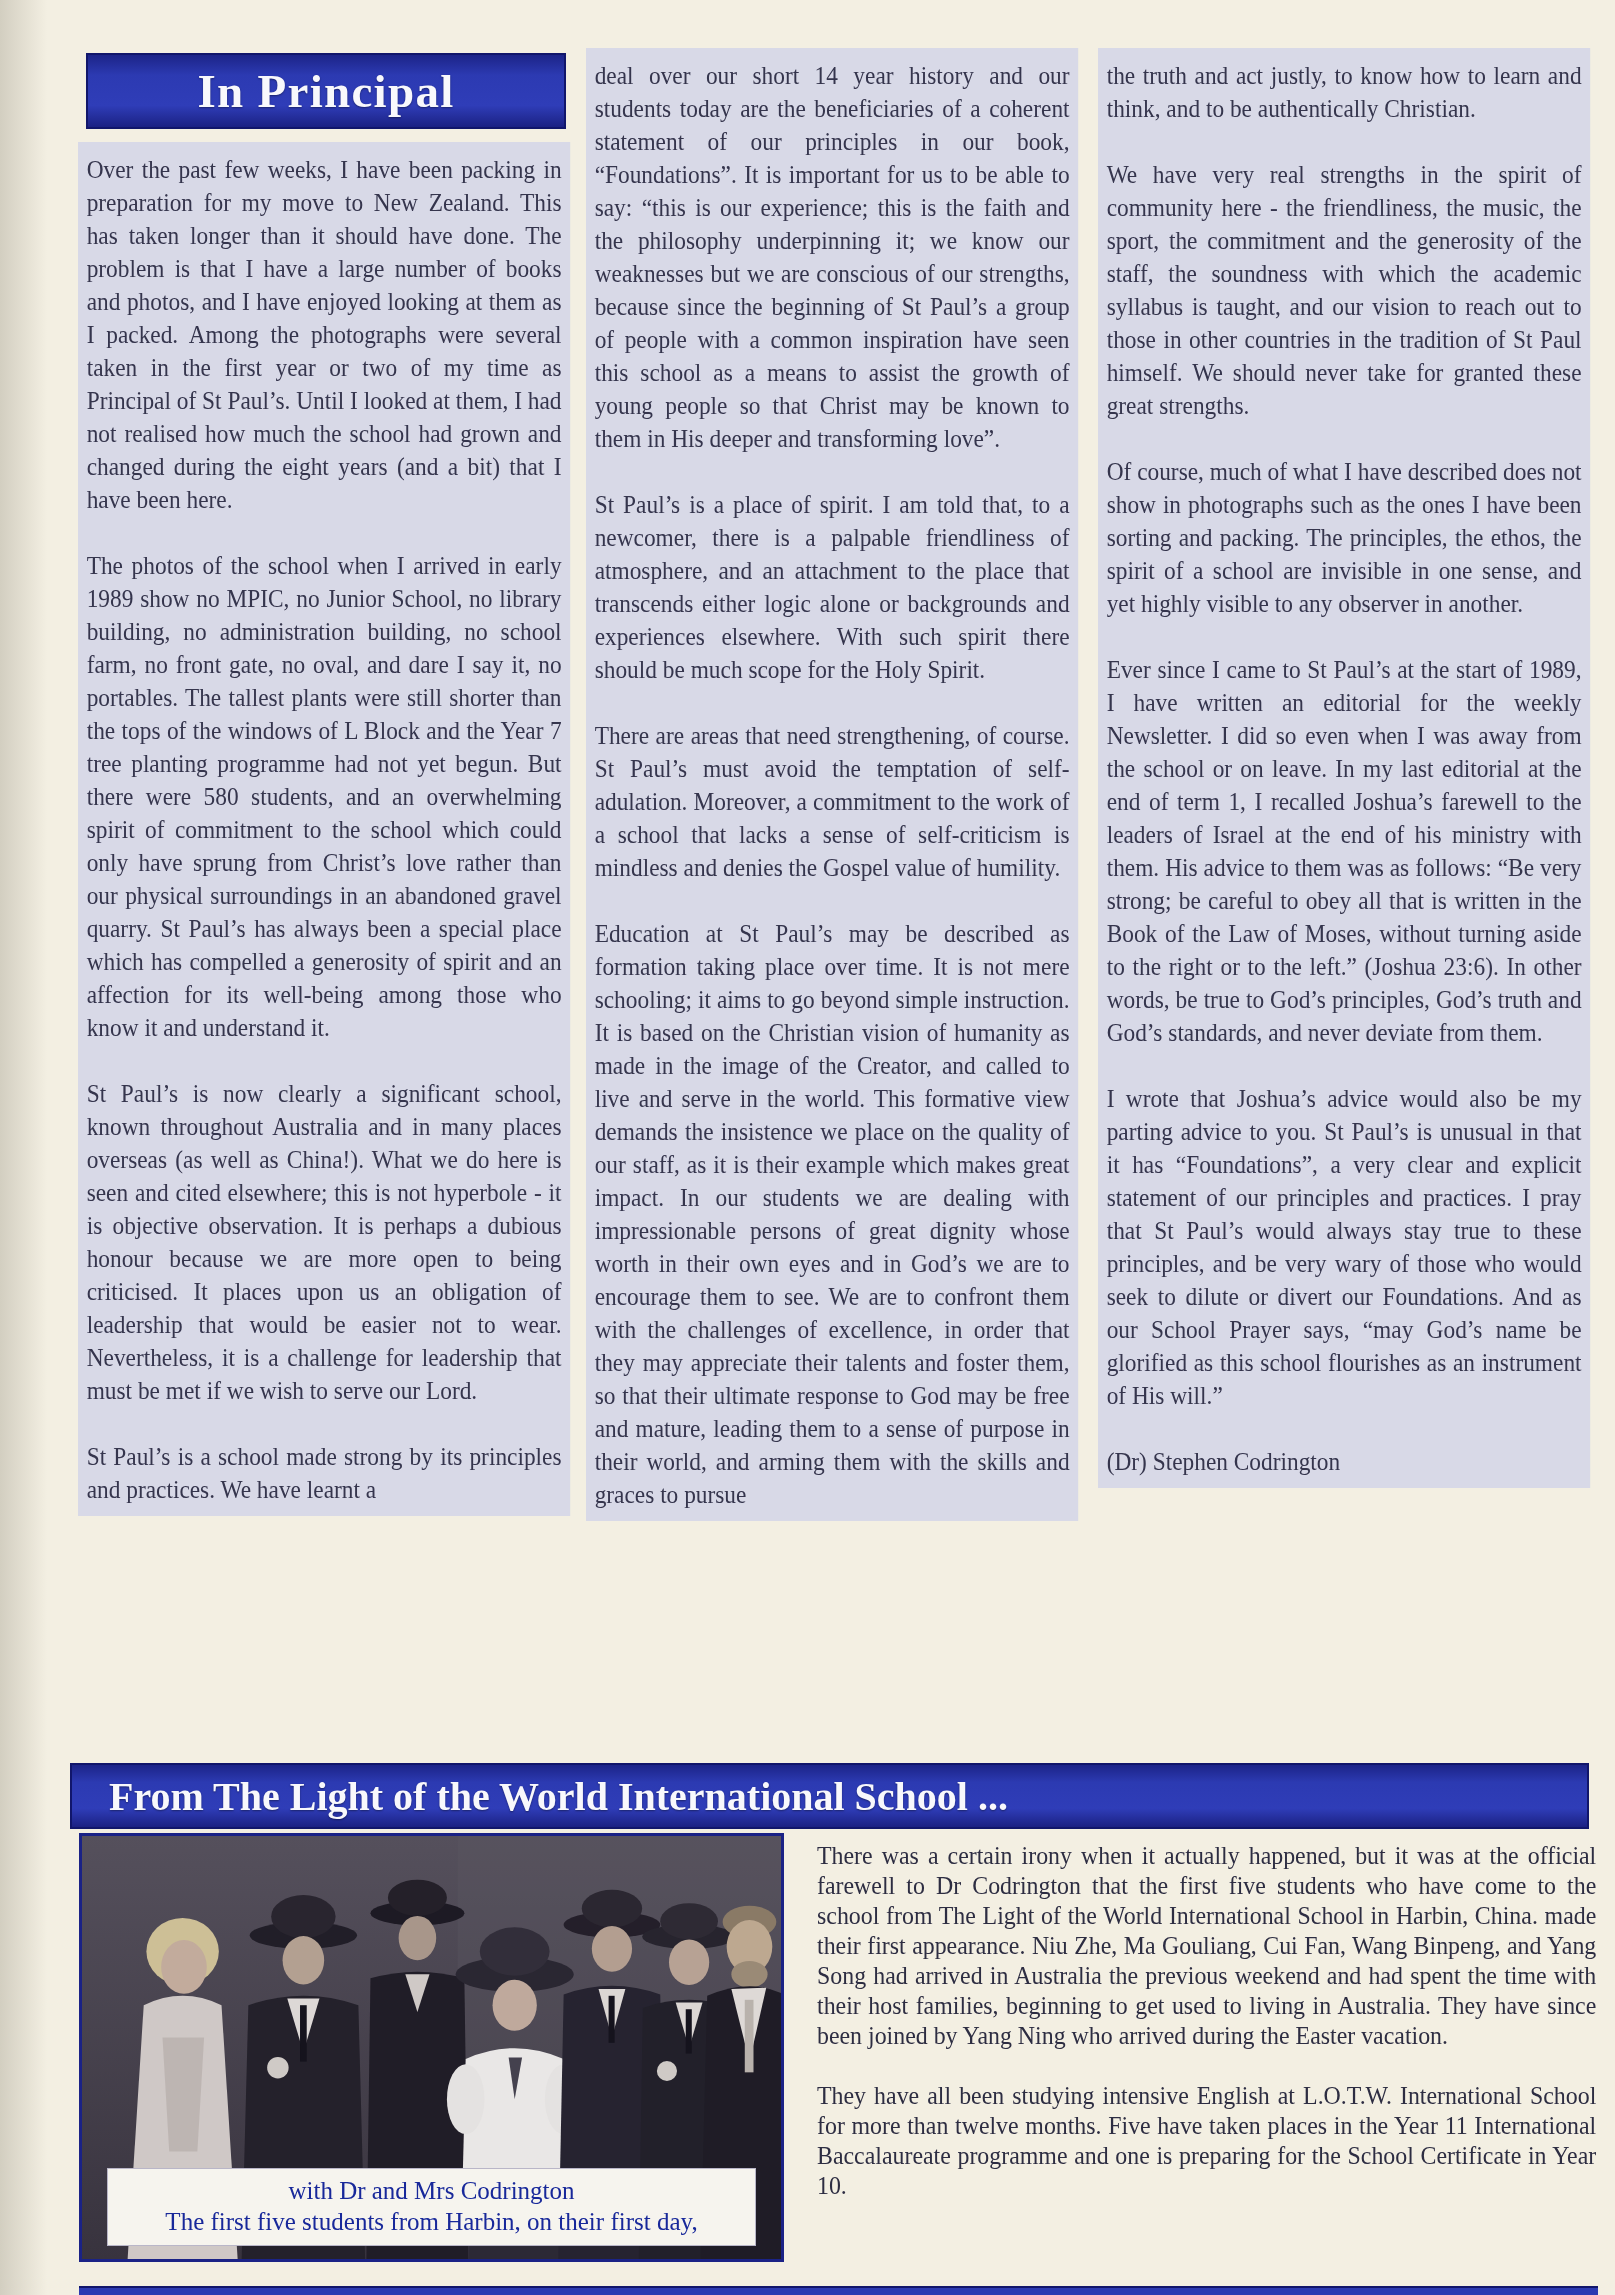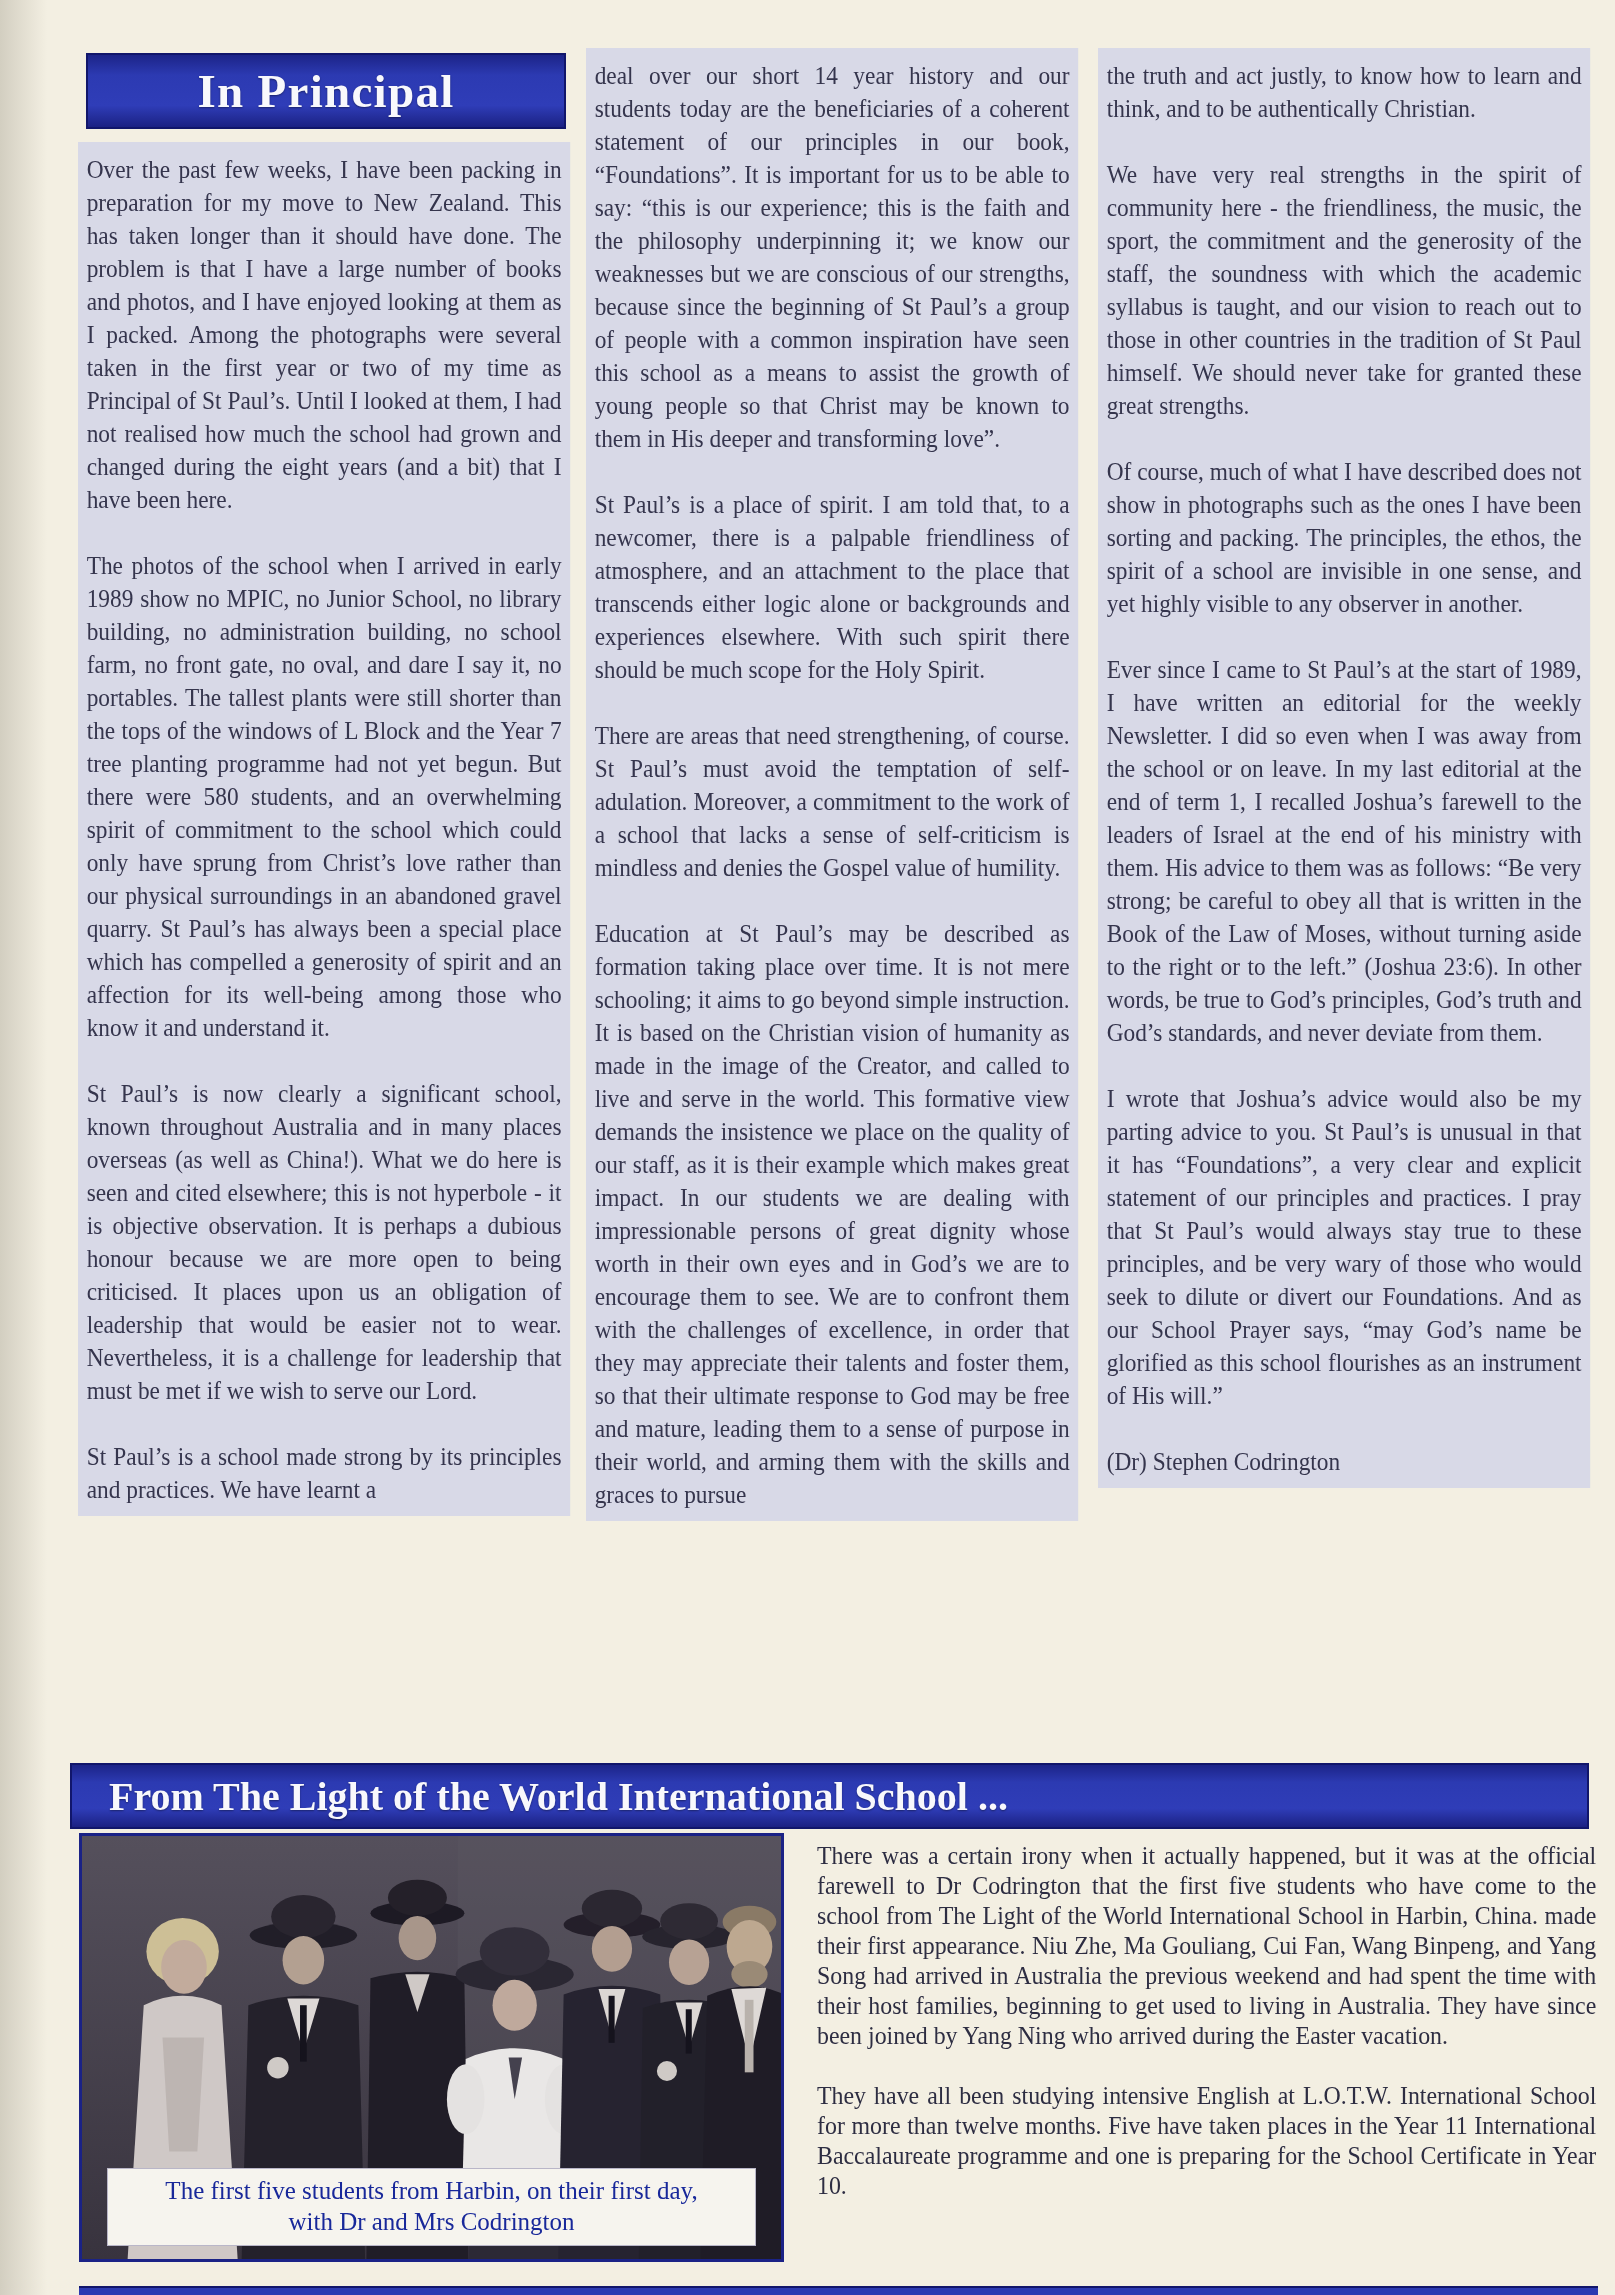--- a/index.html
+++ b/index.html
@@ -177,22 +177,22 @@
       <g>
         <ellipse cx="995" cy="128" rx="40" ry="24" fill="#8a7a66"></ellipse>
         <ellipse cx="995" cy="165" rx="34" ry="40" fill="#bda890"></ellipse>
         <ellipse cx="995" cy="206" rx="27" ry="20" fill="#9a8a76"></ellipse>
         <path d="M932 238 Q995 212 1042 234 L1042 630 L922 630 Z" fill="#1f1c26"></path>
         <path d="M968 228 L995 336 L1020 226 Z" fill="#ded9d6"></path>
         <rect x="988" y="244" width="13" height="108" fill="#b9b2ac"></rect>
       </g>
     </svg>
     <figcaption class="photo-caption">
+      <span class="cap-line">with Dr and Mrs Codrington</span>
       <span class="cap-line">The first five students from Harbin, on their first day,</span>
-      <span class="cap-line">with Dr and Mrs Codrington</span>
     </figcaption>
   </figure>
 
   <div class="feature-text">
     <p>There was a certain irony when it actually happened, but it was at the official farewell to Dr Codrington that the first five students who have come to the school from The Light of the World International School in Harbin, China. made their first appearance.  Niu Zhe, Ma Gouliang, Cui Fan, Wang Binpeng, and Yang Song had arrived in Australia the previous weekend and had spent the time with their host families, beginning to get used to living in Australia. They have since been joined by Yang Ning who arrived during the Easter vacation.</p>
     <p>They have all been studying intensive English at L.O.T.W. International School for more than twelve months. Five have taken places in the Year 11 International Baccalaureate programme and one is preparing for the School Certificate in Year 10.</p>
   </div>
 
   <div class="bottom-strip"></div>
 

